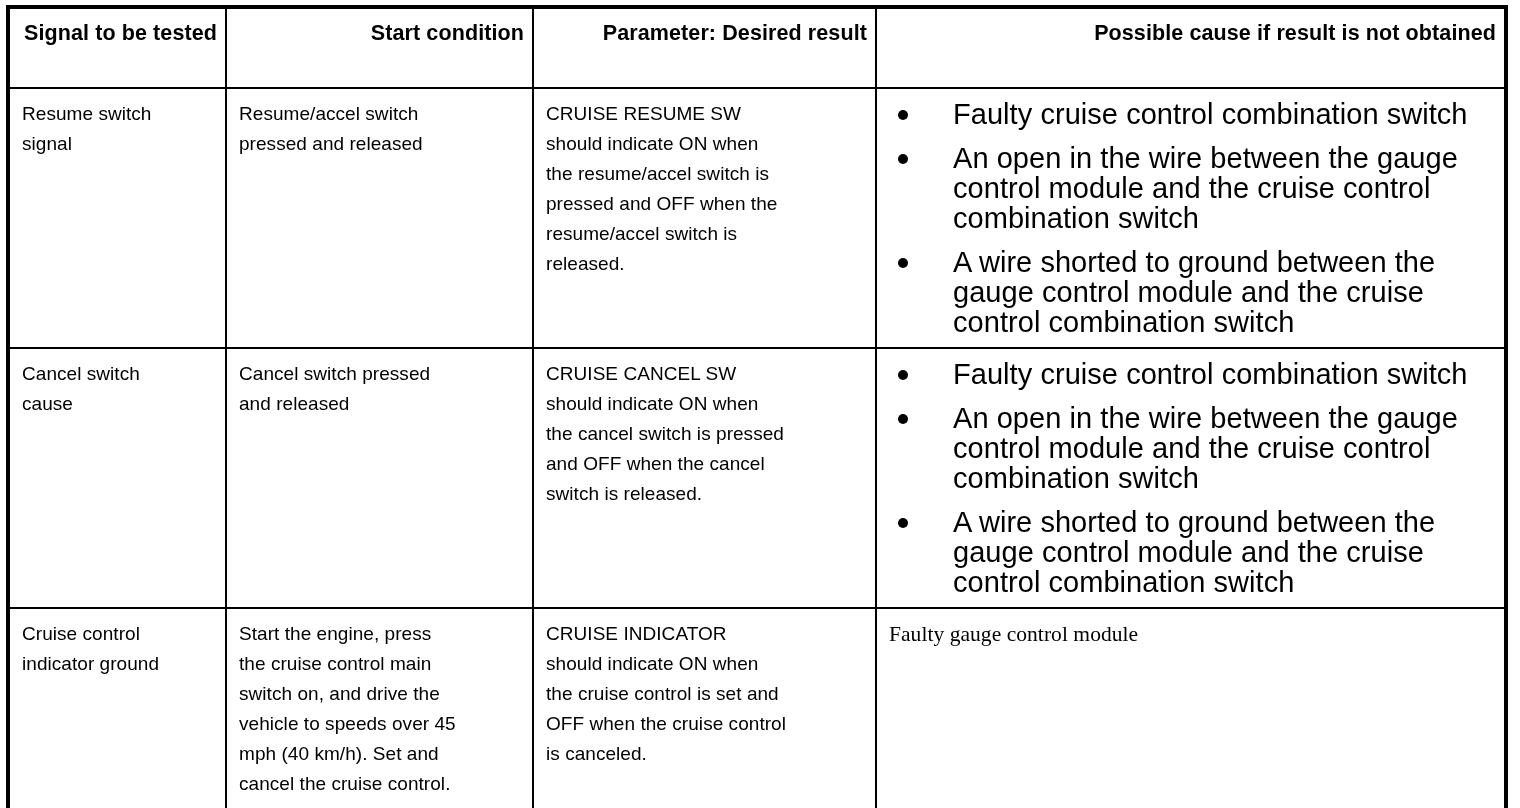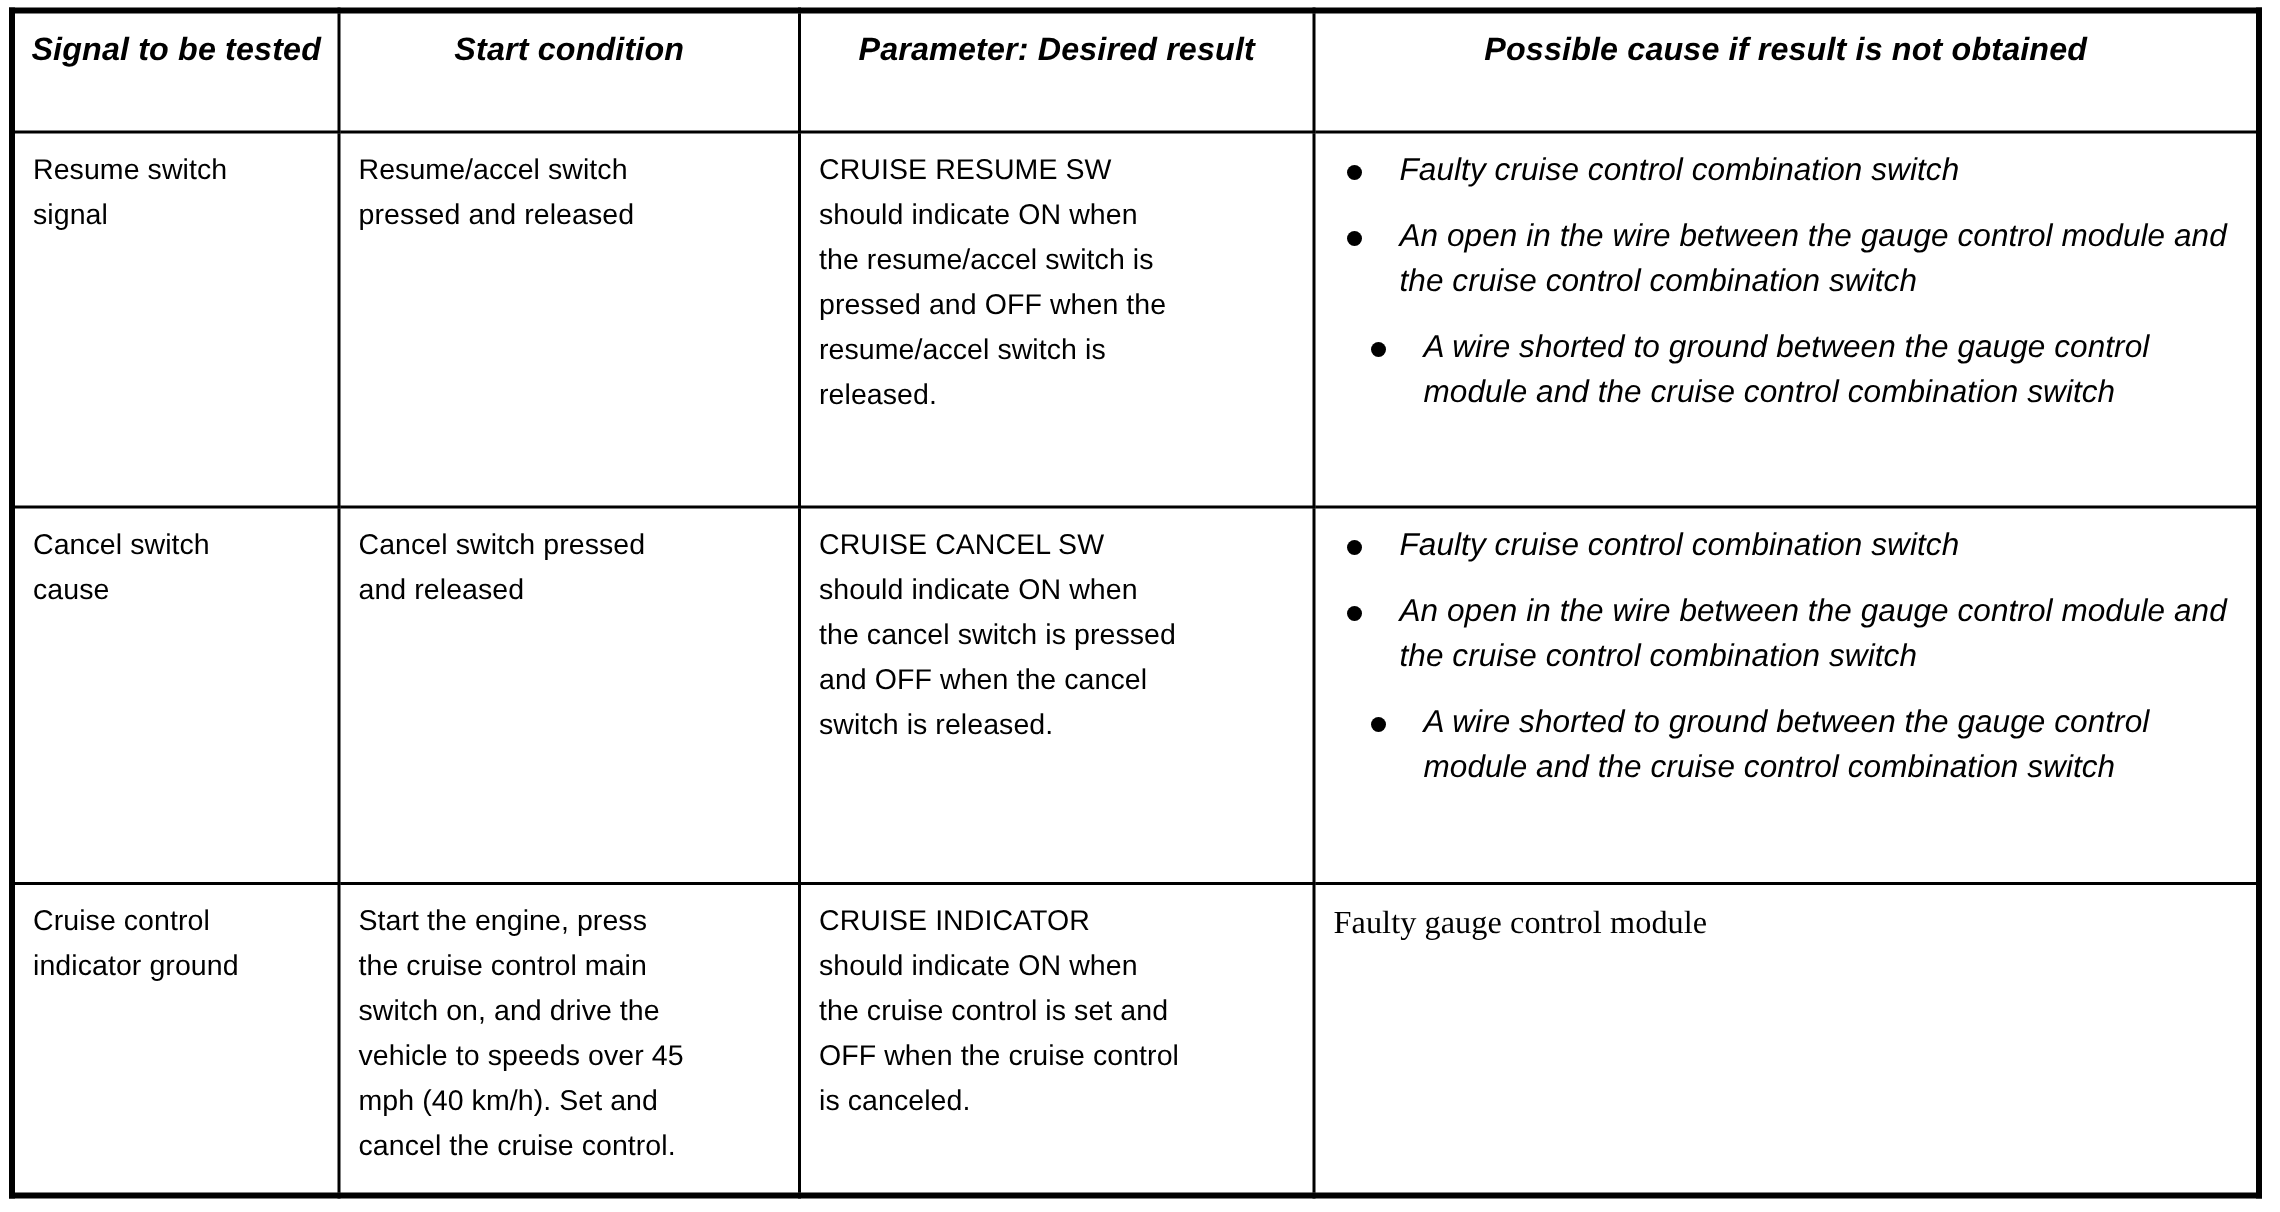--- a/index.html
+++ b/index.html
@@ -43,23 +43,22 @@
   table.diag td {
     border: 2px solid #000000;
     vertical-align: top;
     padding: 0;
     background: #ffffff;
   }
 
   
   thead th {
     height: 78px;
-    text-align: center;
+    text-align: right;
     vertical-align: top;
-    font-style: italic;
   }
   .hdr-text {
     font-size: 21.5px;
     font-weight: bold;
     line-height: 29px;
     padding: 10px 8px 0 8px;
     letter-spacing: 0.1px;
   }
 
   
@@ -76,28 +75,27 @@
   td.r3 { height: 205px; }
 
   
   ul.causes {
     margin: 0;
     padding: 10px 10px 10px 0;
     list-style: none;
   }
   ul.causes li {
     position: relative;
-    font-size: 21px;
+    font-size: 29px;
     line-height: 30px;
-    padding-left: 56px;
+    padding-left: 76px;
     margin: 0 0 14px 0;
     letter-spacing: 0.05px;
-    font-style: italic;
-  }
-  ul.causes li:last-child { margin-bottom: 0; margin-left: 16px; }
+  }
+  ul.causes li:last-child { margin-bottom: 0; }
   ul.causes li .bullet {
     position: absolute;
     left: 21px;
     top: 11px;
     width: 10px;
     height: 10px;
     border-radius: 50%;
     background: #000000;
   }
 

